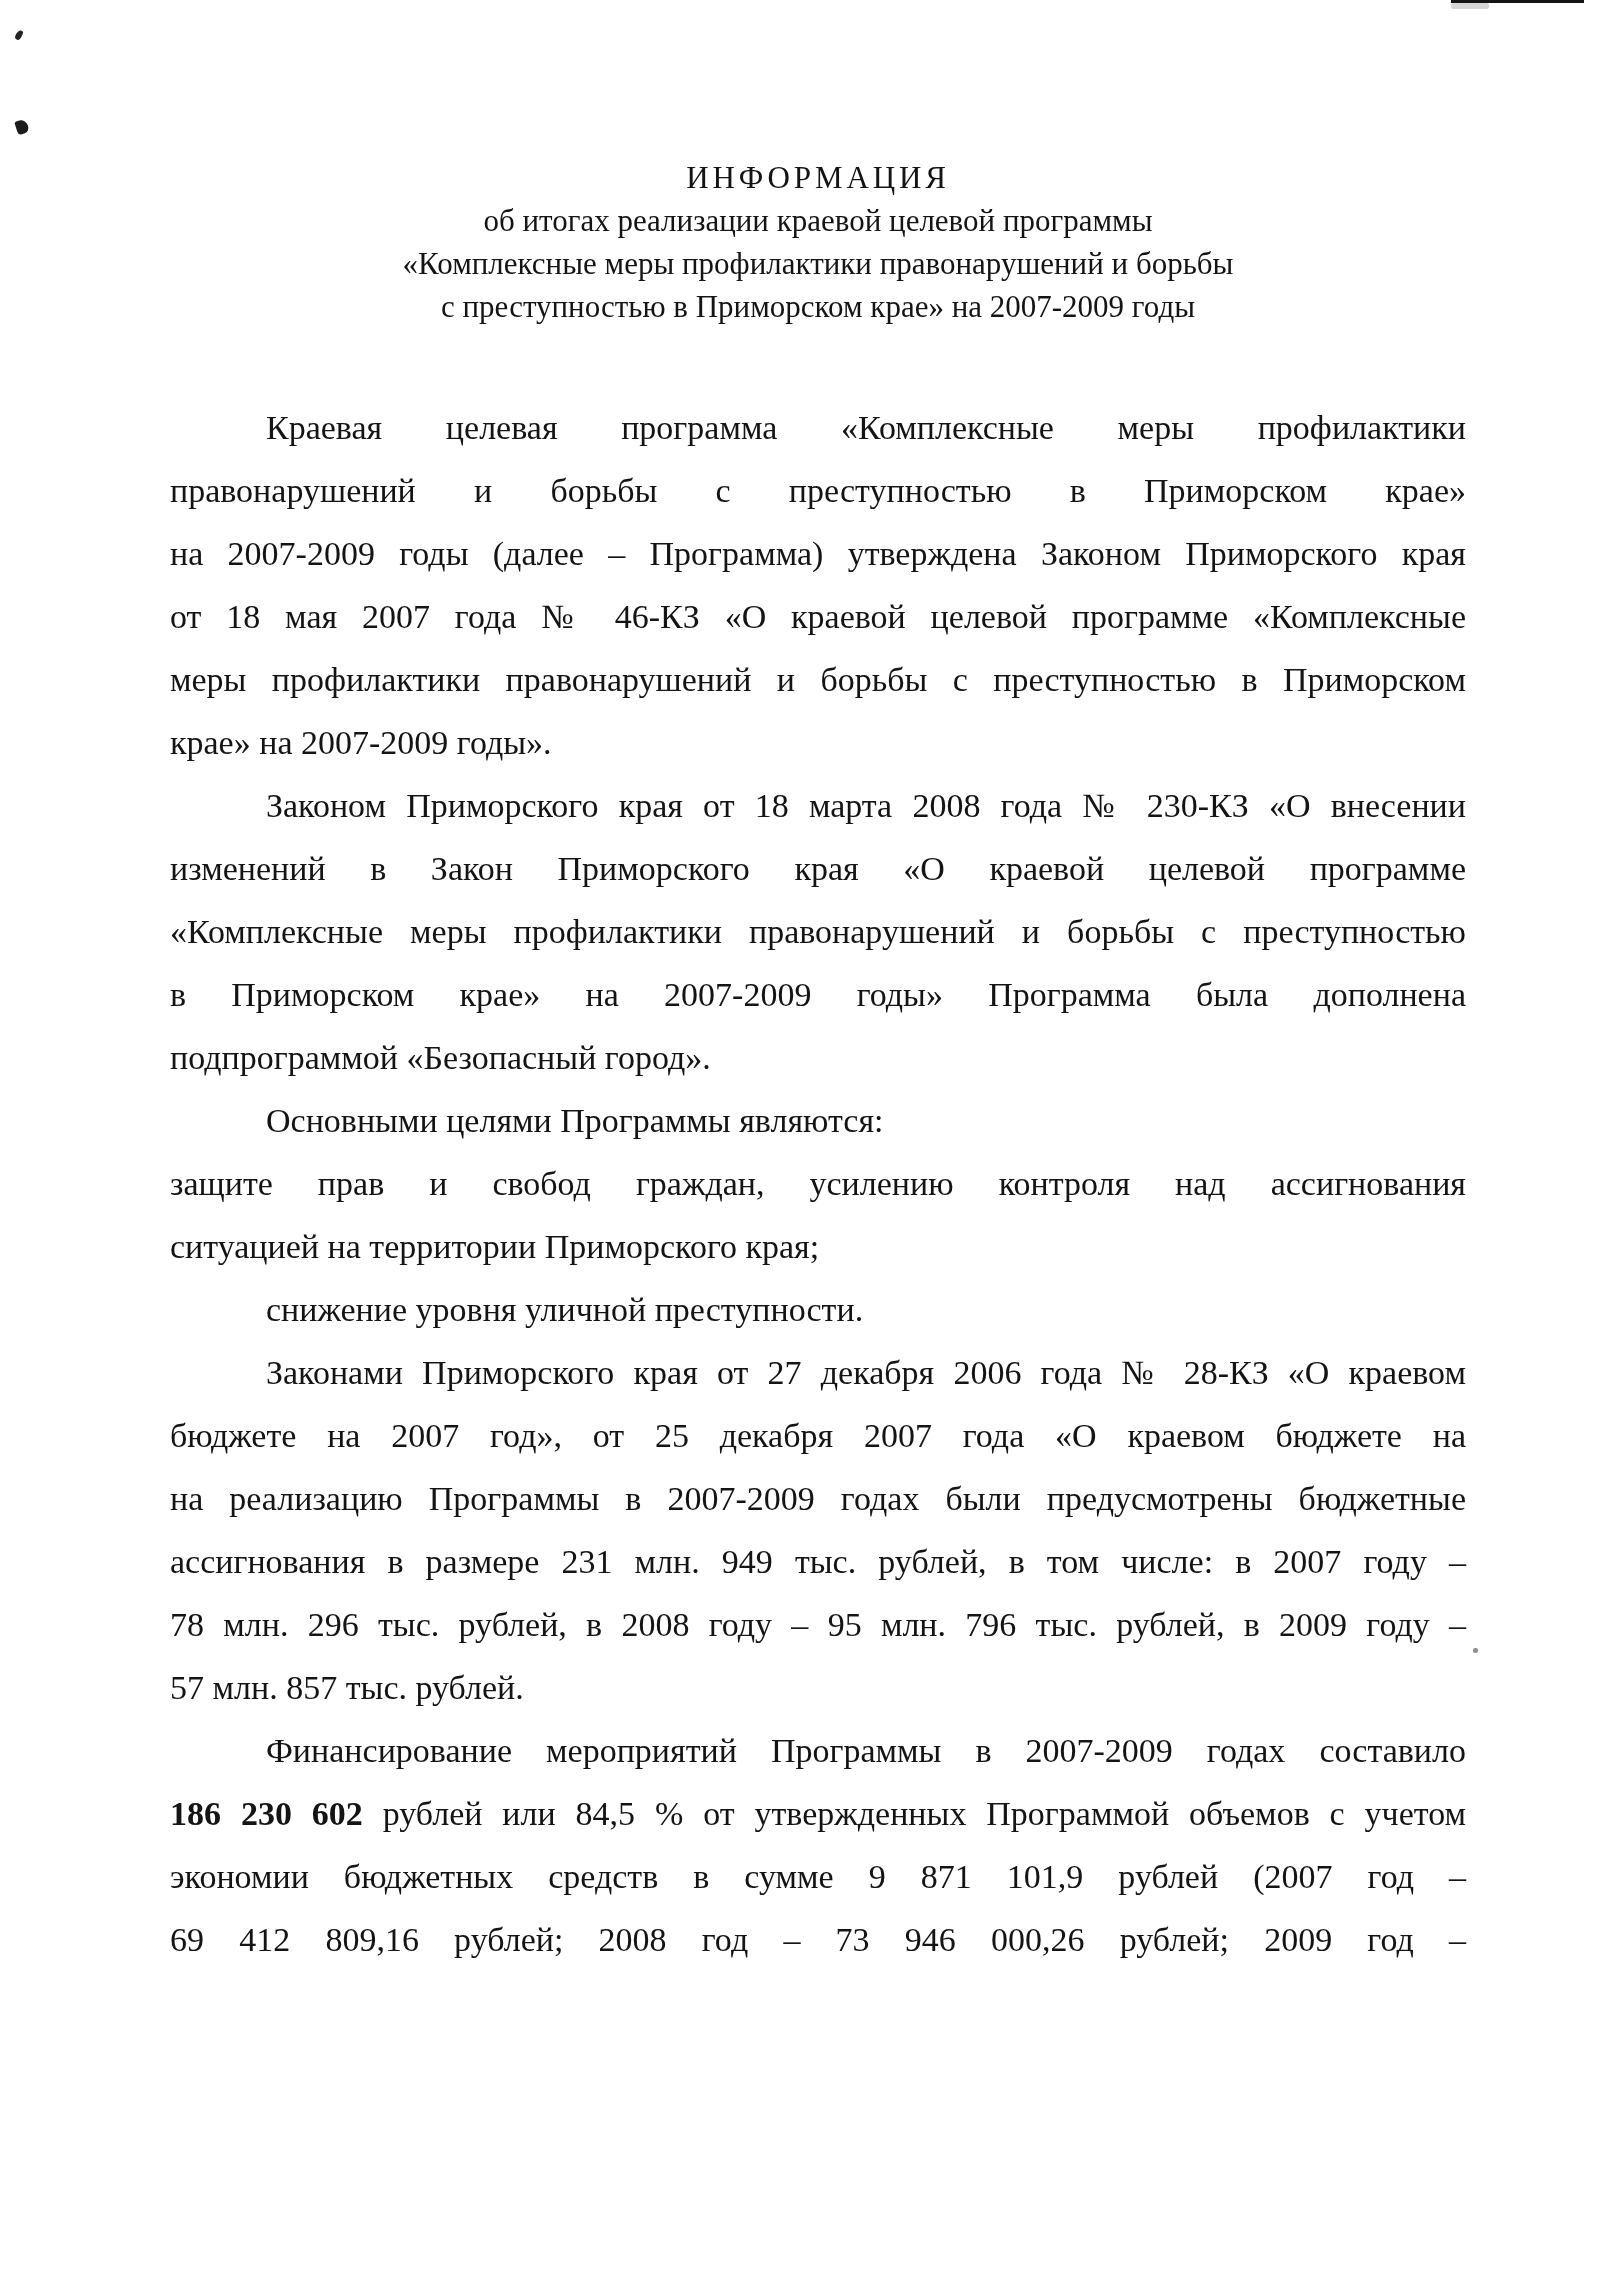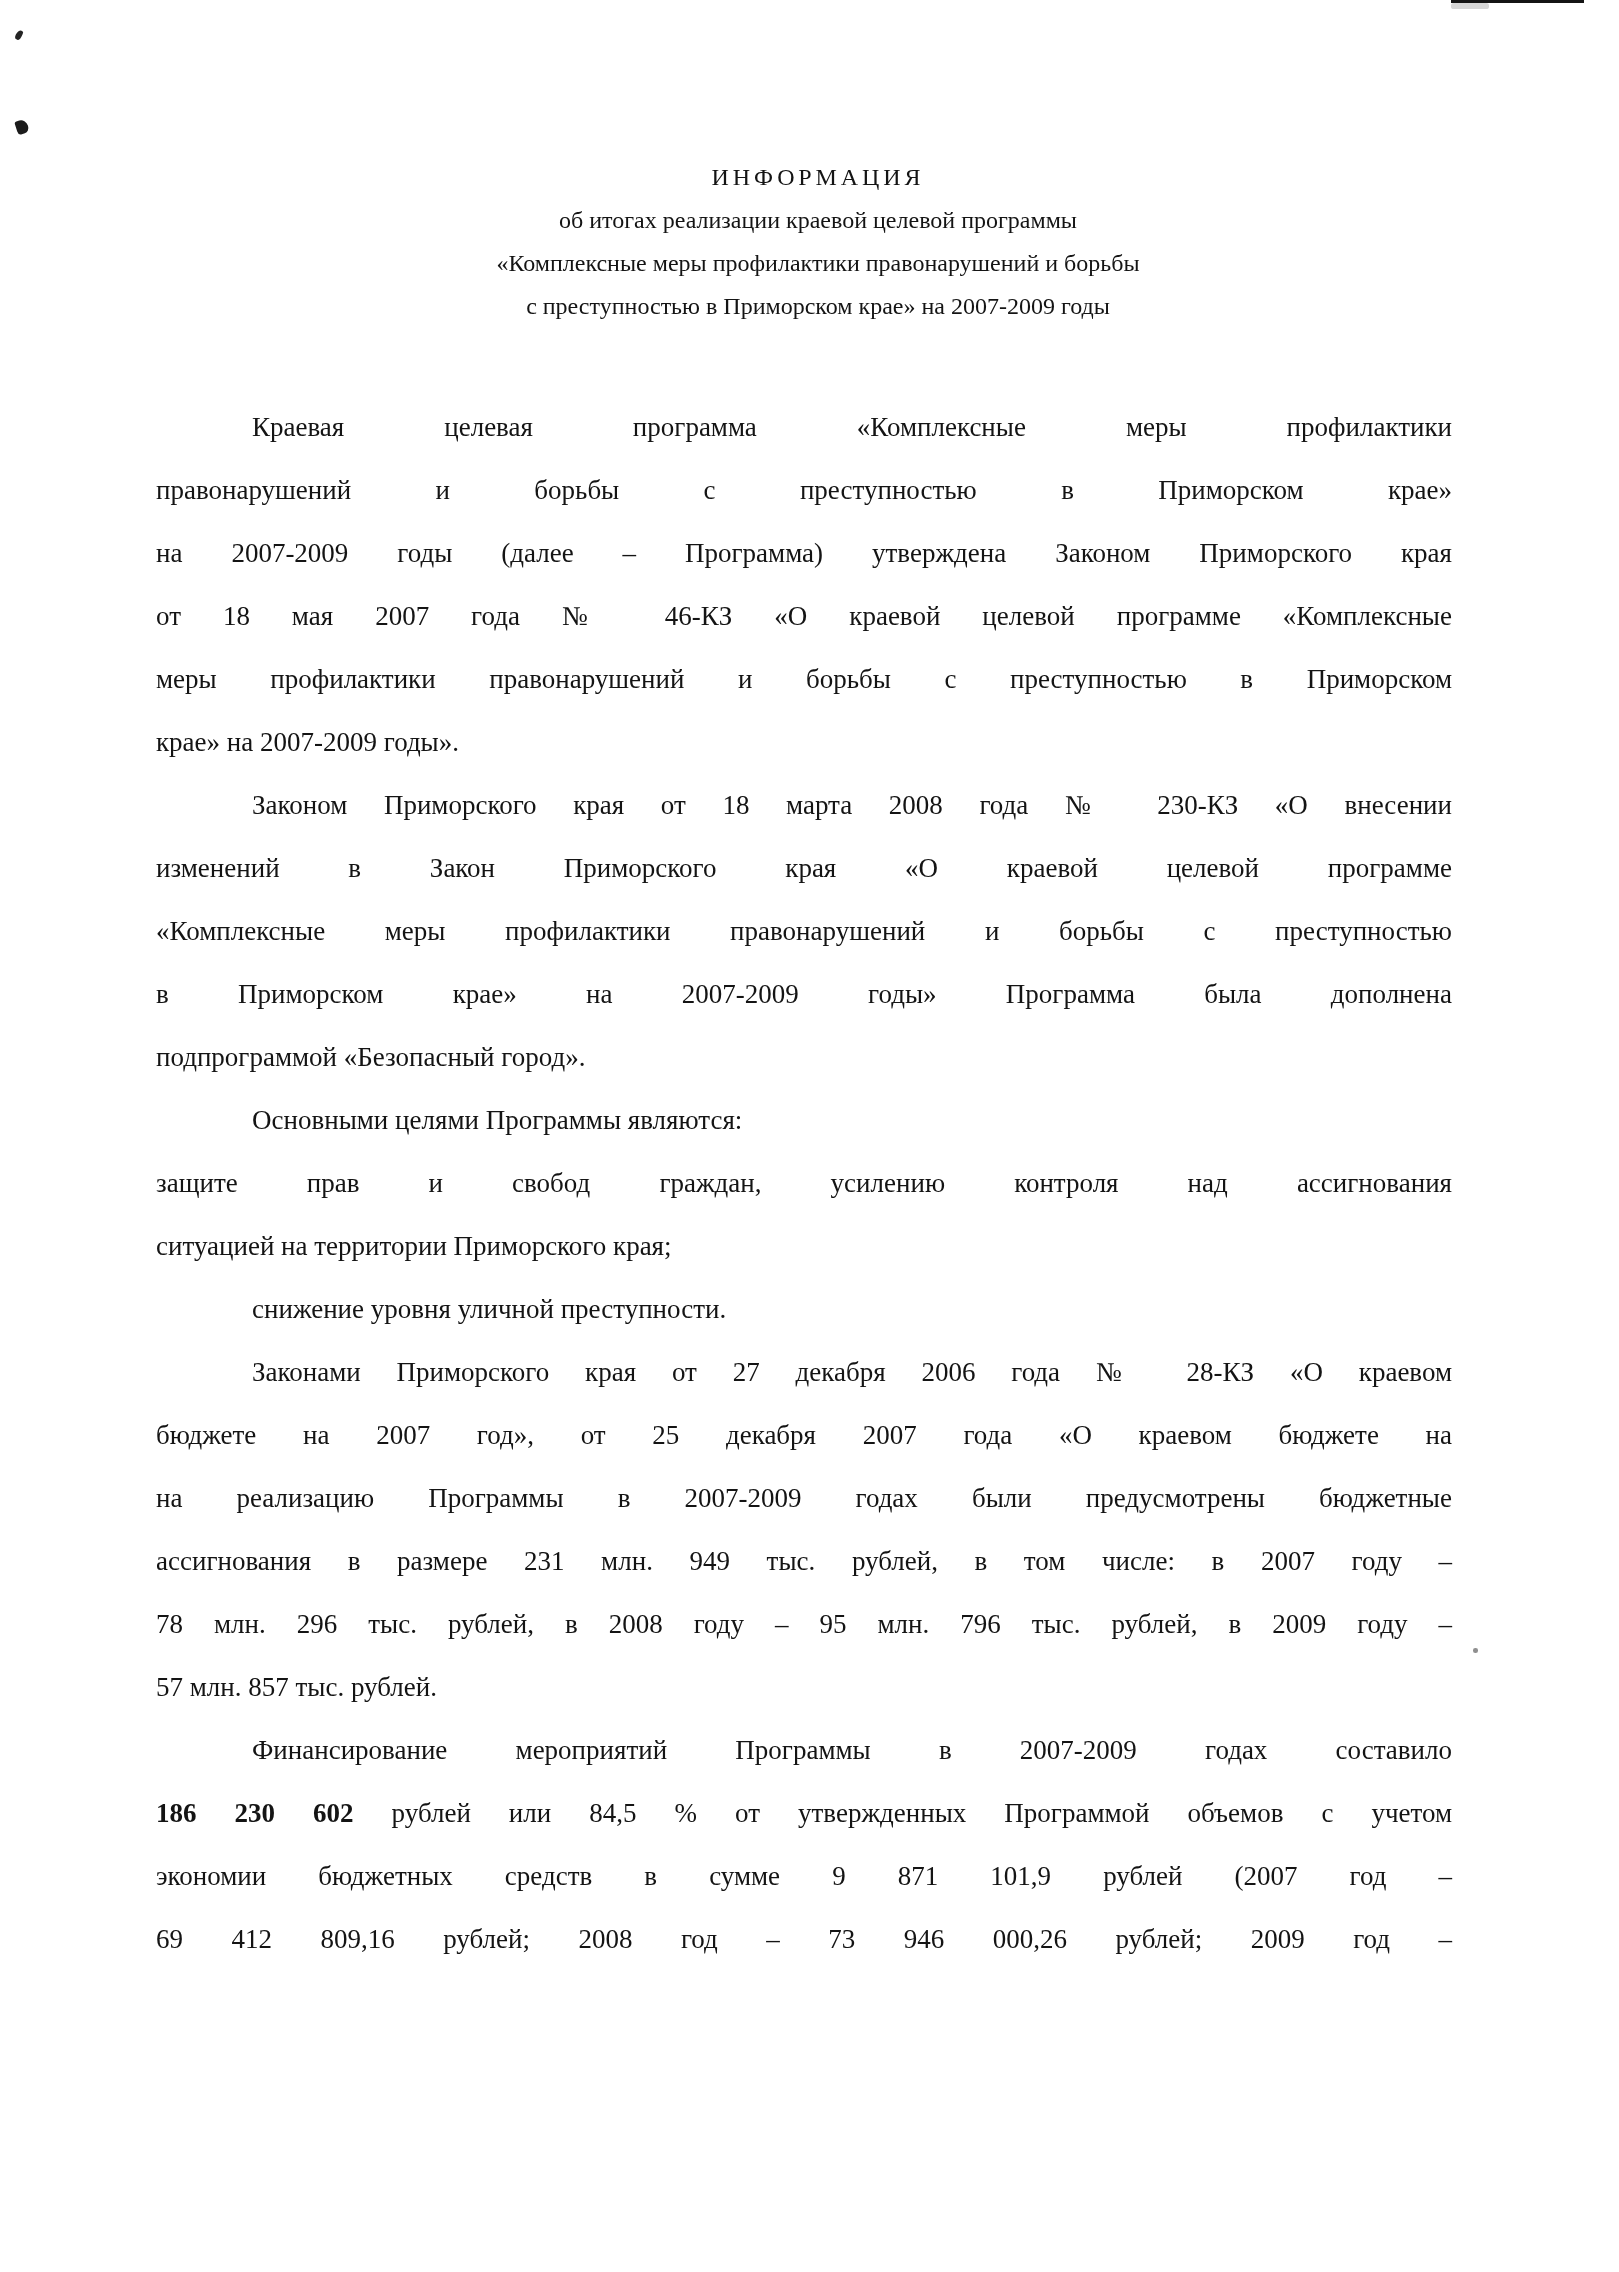--- a/index.html
+++ b/index.html
@@ -11,30 +11,30 @@
     overflow: hidden;
     font-family: "Liberation Serif", "DejaVu Serif", serif;
     color: #141414;
   }
   .title-block {
     position: absolute;
     top: 156px;
     left: 170px;
     width: 1296px;
     text-align: center;
-    font-size: 24px;
+    font-size: 31px;
     line-height: 43px;
   }
   .title-line-main { letter-spacing: 3.9px; }
   .body-block {
     position: absolute;
     top: 396px;
-    left: 156px;
+    left: 170px;
     width: 1296px;
-    font-size: 27px;
+    font-size: 34px;
     line-height: 63px;
   }
   .para { margin: 0; }
   .line {
     height: 63px;
     text-align: justify;
     text-align-last: justify;
   }
   .line.first { padding-left: 96px; }
   .line.last { text-align-last: left; }

